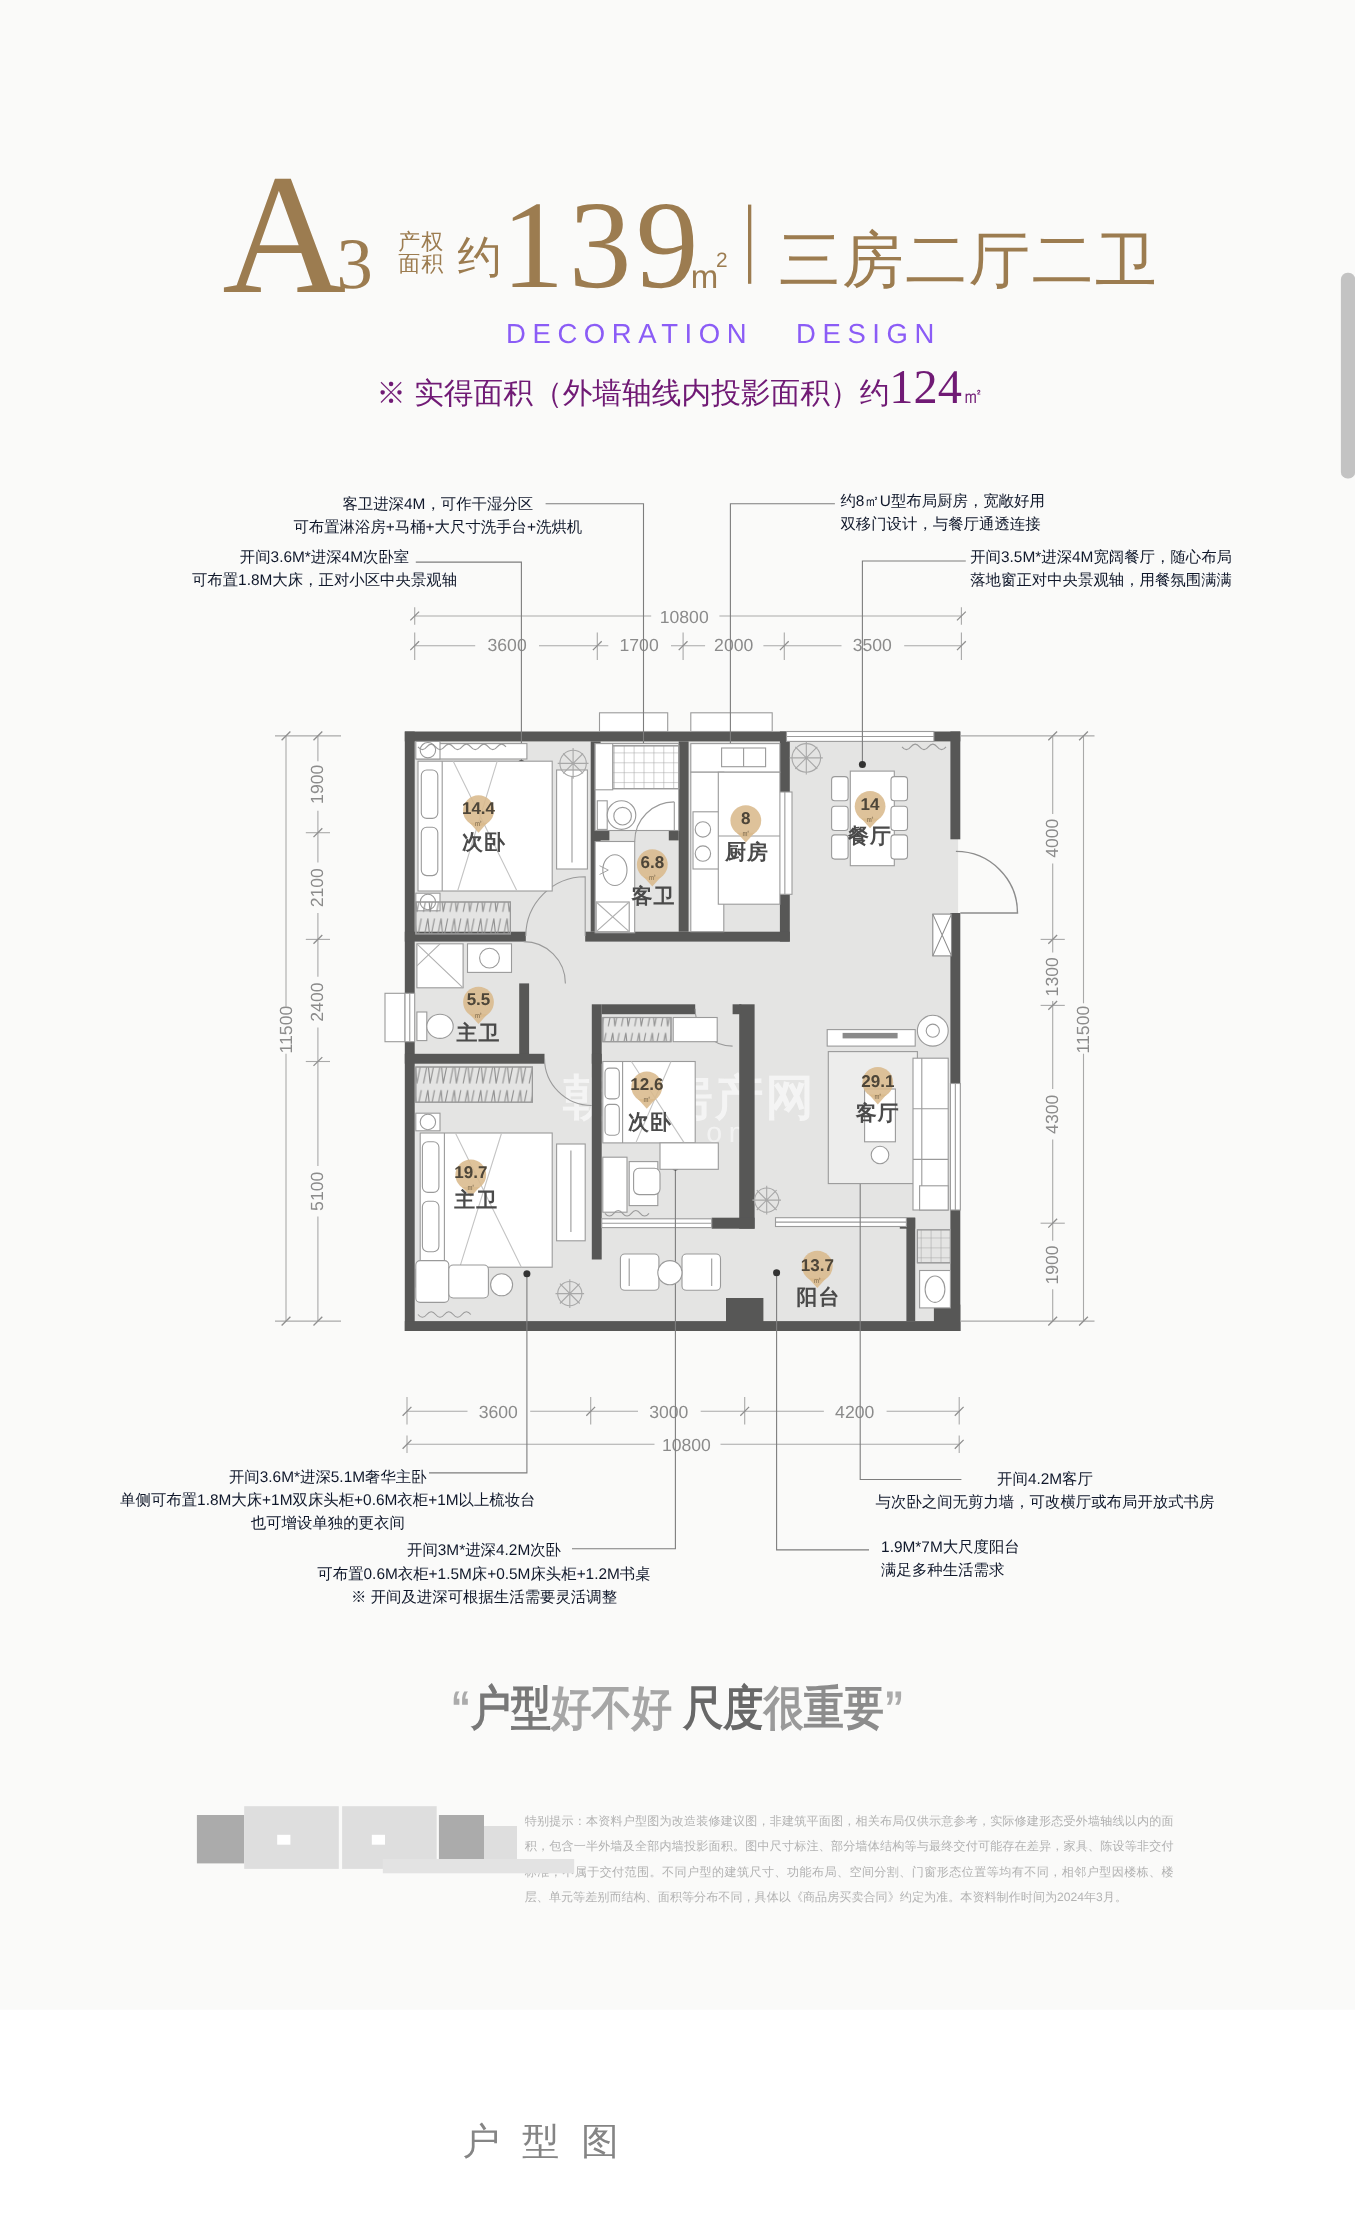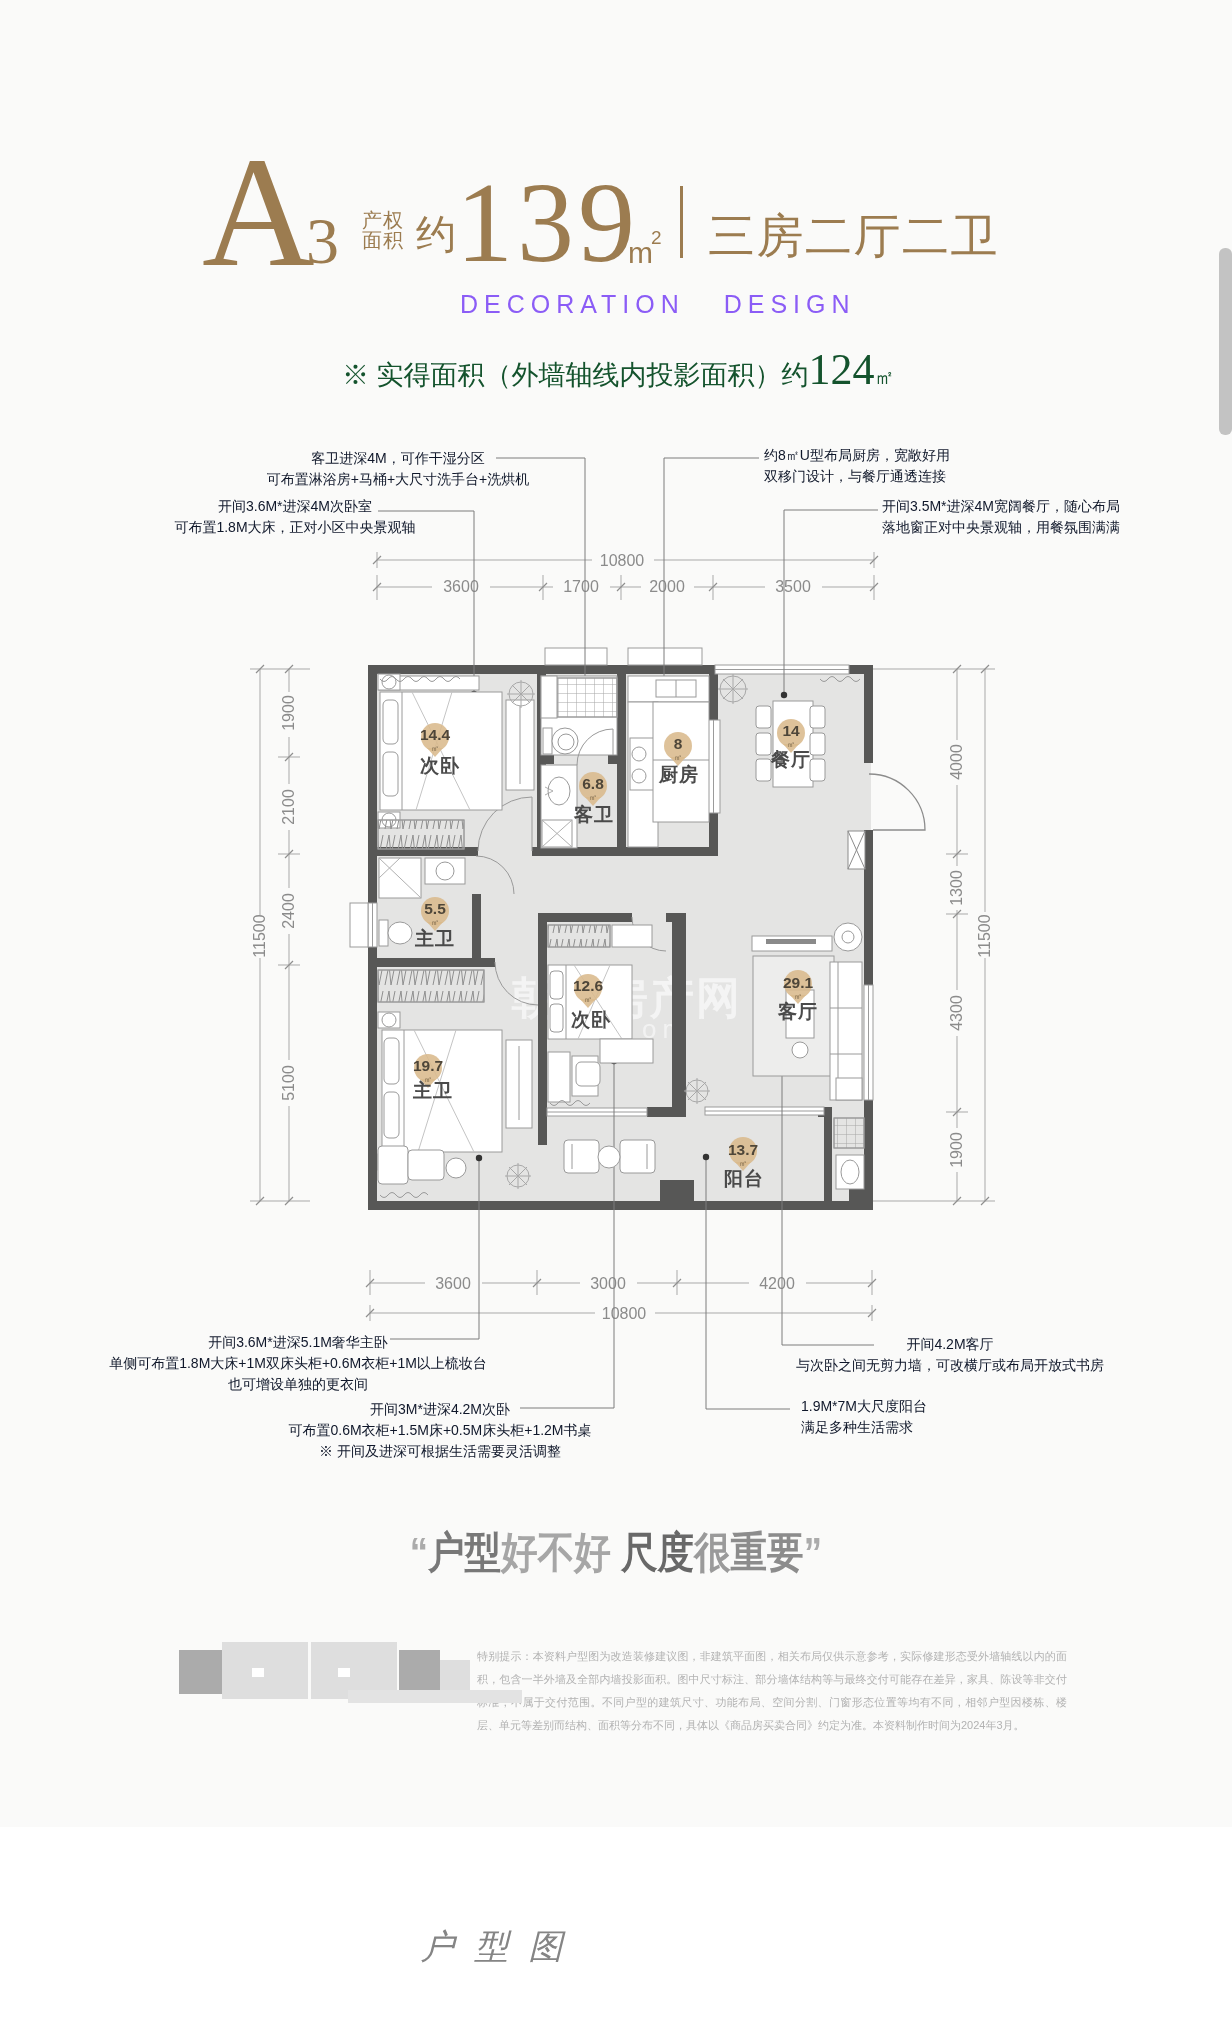--- a/index.html
+++ b/index.html
@@ -8,37 +8,37 @@
 #tint{left:0;top:0;width:1232px;height:1827px;background:#fafaf9;}
 .abs{position:absolute;}
 #bigA{left:202px;top:135px;font-family:"Liberation Serif",serif;font-size:156px;line-height:156px;color:#9c7c50;}
 #dig3{left:306px;top:208px;font-family:"Liberation Serif",serif;font-size:66px;line-height:66px;color:#9c7c50;}
 #cq{left:362px;top:210px;font-size:20px;line-height:20px;color:#9c7c50;letter-spacing:1px;}
 #yue{left:416px;top:214px;font-size:40px;line-height:40px;color:#9c7c50;}
 #n139{left:456px;top:166px;font-family:"Liberation Serif",serif;font-size:114px;line-height:114px;color:#9c7c50;letter-spacing:4px;}
 #m2a{left:628px;top:231px;font-size:30px;line-height:30px;color:#9c7c50;}
 #m2a sup{font-size:19px;position:relative;top:-8px;left:-2px;}
 #divider{left:680px;top:186px;width:3px;height:72px;background:#9c7c50;}
-#rooms6{left:708px;top:210px;font-size:47px;line-height:51px;color:#9c7c50;letter-spacing:1.5px;}
+#rooms6{left:708px;top:210px;font-size:56px;line-height:51px;color:#9c7c50;letter-spacing:1.5px;}
 #deco{left:435px;top:290px;font-size:25px;letter-spacing:6px;color:#8b5cf6;margin-left:25px;}
-#shide{left:342px;top:344px;font-size:27px;color:#14532d;}
+#shide{left:342px;top:326px;font-size:27px;color:#701a75;}
 #shide .big{font-family:"Liberation Serif",serif;font-size:44px;}
 #shide .sq{font-size:20px;}
 .ann{font-size:14px;color:#0f172a;line-height:21px;white-space:nowrap;}
 #annA{left:398px;top:448px;text-align:center;transform:translateX(-50%);}
 #annB{left:295px;top:496px;text-align:center;transform:translateX(-50%);}
 #annC{left:764px;top:445px;text-align:left;}
 #annD{left:882px;top:496px;text-align:left;}
 #annE{left:298px;top:1332px;text-align:center;transform:translateX(-50%);}
 #annF{left:440px;top:1399px;text-align:center;transform:translateX(-50%);}
 #annG{left:950px;top:1334px;text-align:center;transform:translateX(-50%);}
 #annH{left:864px;top:1396px;text-align:left;transform:translateX(-50%);}
 #quote{left:0;top:1524px;width:1232px;text-align:center;font-size:43px;font-weight:bold;letter-spacing:0px;transform:scaleX(0.85);transform-origin:615px 0;}
 #disc{left:477px;top:1645px;width:590px;font-size:11px;line-height:23px;color:#b2b2b2;text-align:justify;}
-#hxt{left:0;top:1924px;width:977px;text-align:center;font-size:34px;color:#858585;letter-spacing:20px;text-indent:26px;font-style:italic;}
+#hxt{left:0;top:1924px;width:977px;text-align:center;font-size:34px;color:#858585;letter-spacing:20px;text-indent:26px;}
 #sbar{left:1219px;top:248px;width:13px;height:187px;background:#c3c3c3;border-radius:6px;}
 </style>
 </head>
 <body>
 <div class="abs" id="tint"></div>
 <div class="abs" id="bigA">A</div>
 <div class="abs" id="dig3">3</div>
 <div class="abs" id="cq">产权<br>面积</div>
 <div class="abs" id="yue">约</div>
 <div class="abs" id="n139">139</div>

